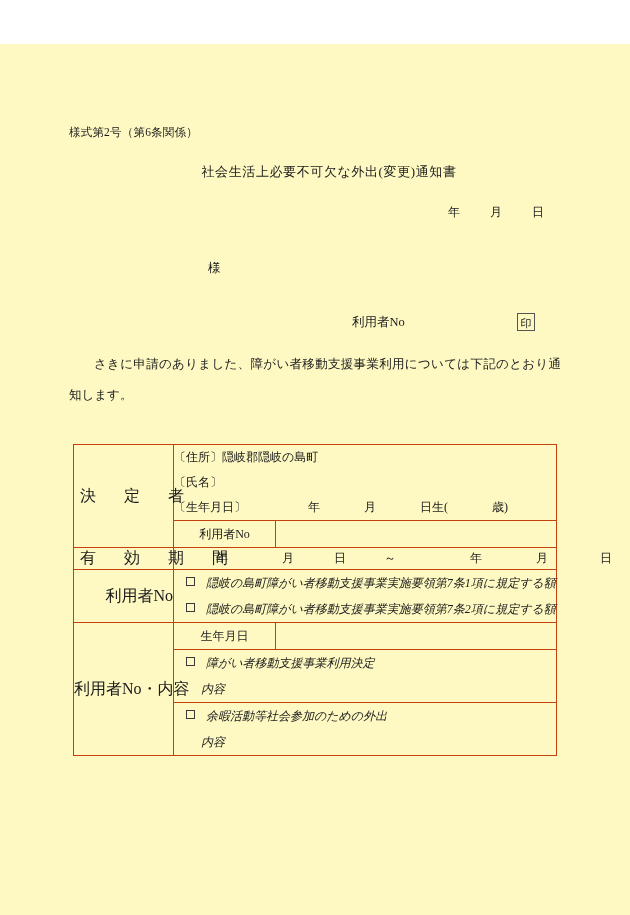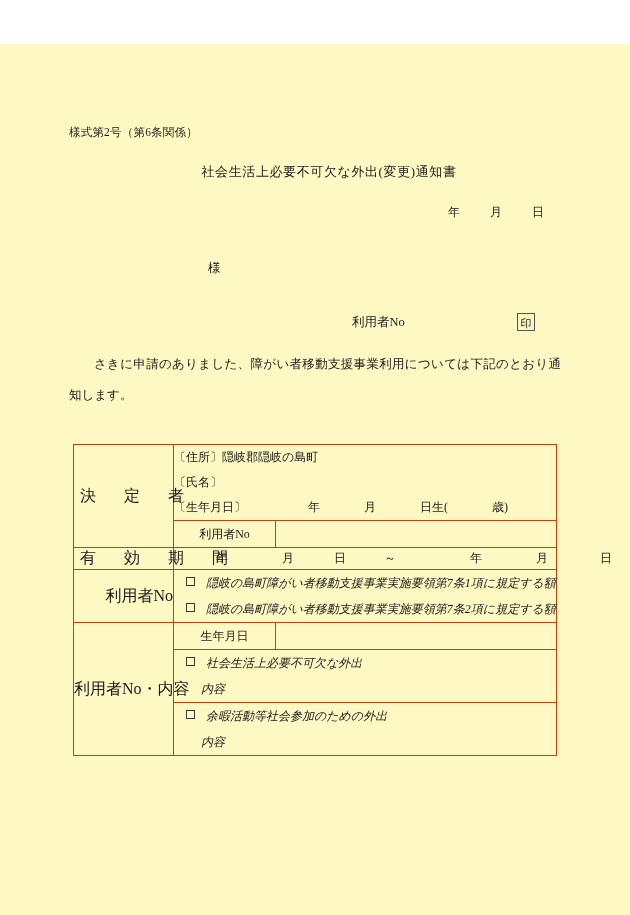--- a/index.html
+++ b/index.html
@@ -239,21 +239,21 @@
 
       <tr>
         <td class="lbl" rowspan="3">利用者No・内容</td>
         <td class="sub-label">生年月日</td>
         <td class="cell-pad blank-cell"></td>
       </tr>
 
       <tr>
         <td class="pad-block" colspan="2">
           <div class="check-line">
-            <span class="cbox"></span><span>社会生活上必要不可欠な外出</span>
+            <span class="cbox"></span><span>障がい者移動支援事業利用決定</span>
           </div>
           <div class="naiyou">内容</div>
         </td>
       </tr>
 
       <tr>
         <td class="pad-block" colspan="2">
           <div class="check-line">
             <span class="cbox"></span><span>余暇活動等社会参加のための外出</span>
           </div>

